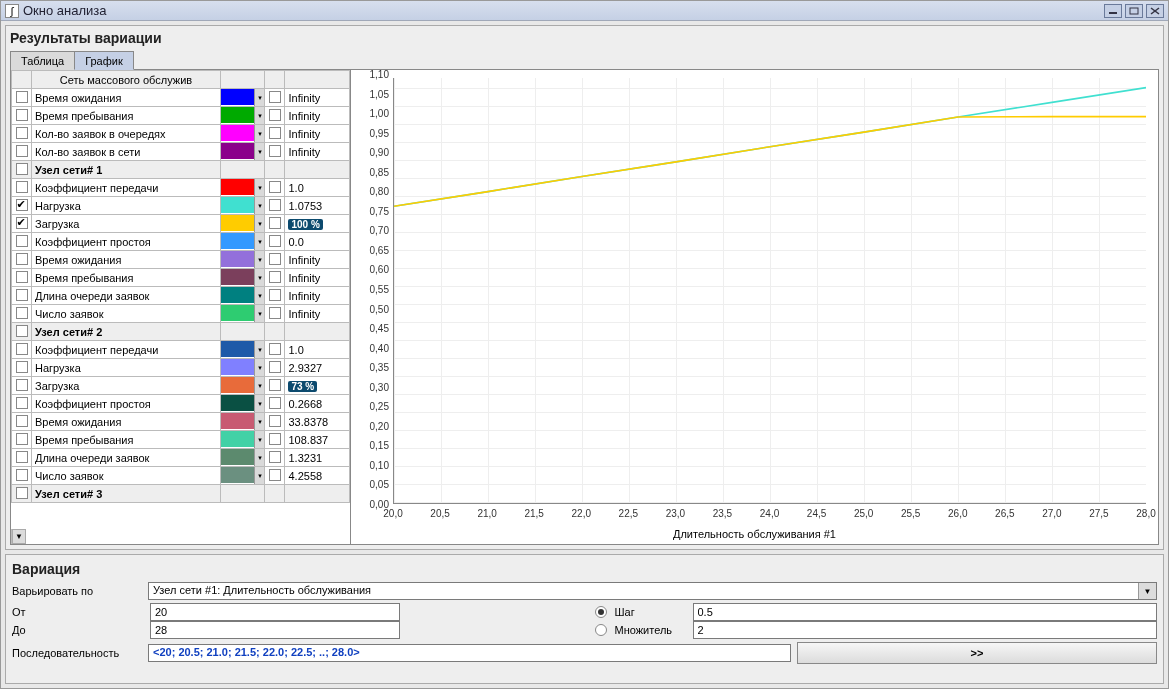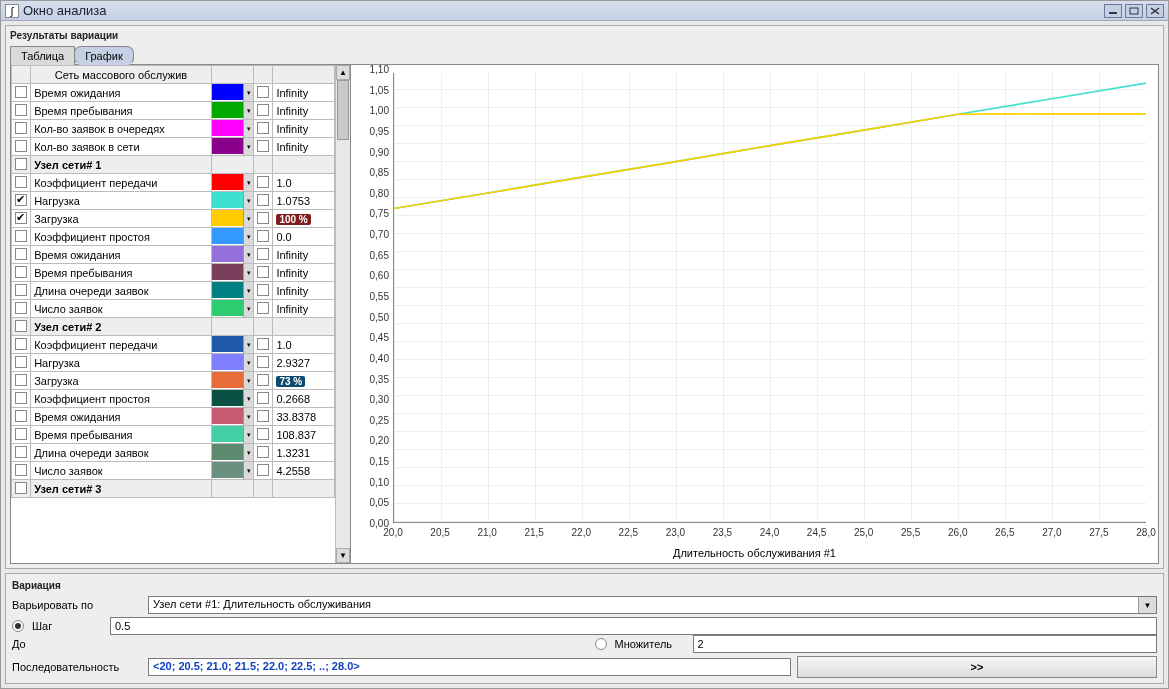--- a/index.html
+++ b/index.html
@@ -52,21 +52,21 @@
   .panel-results {
     margin: 4px;
     border: 1px solid #aaa;
     background: #eee;
     padding: 2px 4px 4px 4px;
     flex: 1;
     display: flex;
     flex-direction: column;
     min-height: 0;
   }
-  .panel-title { font-size: 10px; font-weight: bold; padding: 2px 0; color: #222; }
+  .panel-title { font-size: 14px; font-weight: bold; padding: 2px 0; color: #222; }
 
   .tabstrip {
     display: flex;
     border-bottom: 1px solid #888;
     gap: 0;
     margin-top: 2px;
   }
   .tab {
     padding: 3px 10px 2px;
     border: 1px solid #888;
@@ -74,21 +74,20 @@
     background: #dadada;
     margin-right: -1px;
     cursor: pointer;
     position: relative;
     top: 1px;
   }
   .tab.active {
     background: #c5d0e5;
     border-bottom: 1px solid #c5d0e5;
     z-index: 2;
-    border-radius: 7px;
   }
 
   .content-row {
     display: flex;
     flex: 1;
     min-height: 0;
     border: 1px solid #888;
     border-top: none;
     background: #fff;
   }
@@ -123,21 +122,21 @@
   .section-row td {
     background: #eeeeee;
     font-weight: bold;
   }
   .color-cell { display:flex; height:100%; }
   .color-swatch { flex:1; height:16px; }
   .color-drop { width:10px; background:#dadada; border-left:1px solid #999; display:flex; align-items:center; justify-content:center; font-size:7px; cursor:pointer;}
   .chkbox { width:12px; height:12px; border:1px solid #888; background:#fff; display:inline-block; position:relative; cursor:pointer;}
   .chkbox.checked::after{ content:"✔"; position:absolute; top:-2px; left:0; font-size:11px; }
   .badge { color:#fff; font-weight:bold; display:inline-block; padding:0 3px; border-radius:2px; font-size:10px;}
-  .badge.red { background:#7f1d1d; }
+  .badge.red { background:#0c4a6e; }
   .badge.olive { background:#0c4a6e; }
 
   .vscroll {
     width: 15px;
     background: #e8e8e8;
     border-left: 1px solid #bbb;
     position: relative;
   }
   .vscroll-btn { height:15px; background:#dcdcdc; border:1px solid #aaa; display:flex; align-items:center; justify-content:center; font-size:8px; cursor:pointer;}
   .vscroll-thumb { position:absolute; top:15px; left:1px; right:1px; height:60px; background:#c8c8c8; border:1px solid #999; }
@@ -161,21 +160,21 @@
   .yaxis-labels div { position:absolute; right:2px; font-size:10px; color:#333; transform:translateY(-50%);}
   .xaxis-labels { position:absolute; left:42px; right:12px; bottom:22px; height:14px; }
   .xaxis-labels div { position:absolute; font-size:10px; color:#333; transform:translateX(-50%);}
   .xtitle { position:absolute; bottom:4px; left:0; right:0; text-align:center; font-size:11px; }
   .chart-svg { position:absolute; inset:0; width:100%; height:100%; }
 
   .panel-variation {
     margin: 0 4px 4px 4px;
     border: 1px solid #aaa;
     background: #eee;
-    padding: 4px 6px 2px 6px;
+    padding: 4px 6px 16px 6px;
   }
   .var-row { display:flex; align-items:center; gap:6px; margin:3px 0; }
   .var-label { width:130px; }
   .var-combo, .var-input {
     border: 1px solid #7a7a7a;
     background: #fff;
     height: 18px;
     padding: 1px 4px;
     font-size: 11px;
     font-family: inherit;
@@ -222,21 +221,21 @@
 
   <div class="panel-results">
     <div class="panel-title">Результаты вариации</div>
     <div class="tabstrip">
       <div class="tab">Таблица</div>
       <div class="tab active">График</div>
     </div>
 
     <div class="content-row">
       <div class="table-col">
-        <div class="table-inner" style="display:flex;">
+        <div class="table-inner" style="display:flex;flex-direction:column;">
           <div style="flex:1; overflow:hidden;">
             <table class="param-table" id="param-table">
               <colgroup>
                 <col class="col-chk">
                   <col class="col-name">
                   <col class="col-color">
                   <col class="col-chk2">
                   <col class="col-val">
               </colgroup>
               <thead>
@@ -583,29 +582,34 @@
     <div class="var-row">
       <div class="var-label">Варьировать по</div>
       <div class="var-combo">
         <span>Узел сети #1: Длительность обслуживания</span>
         <span class="var-combo-arrow">▼</span>
       </div>
     </div>
 
     <div class="row-two-halves">
       <div class="half">
+        <div class="var-label">От</div>
+        <input class="var-input" value="20" style="">
+      </div>
+      <div class="half">
         <span class="radio checked"></span>
         <span style="width:70px;">Шаг</span>
         <input class="var-input" style="flex: 1 1 0%; width: auto;" value="0.5">
       </div>
     </div>
 
     <div class="row-two-halves">
       <div class="half">
         <div class="var-label">До</div>
+        <input class="var-input" value="28" style="">
       </div>
       <div class="half">
         <span class="radio"></span>
         <span style="width:70px;">Множитель</span>
         <input class="var-input" style="flex: 1 1 0%; width: auto;" value="2">
       </div>
     </div>
 
     <div class="var-row">
       <div class="var-label">Последовательность</div>

